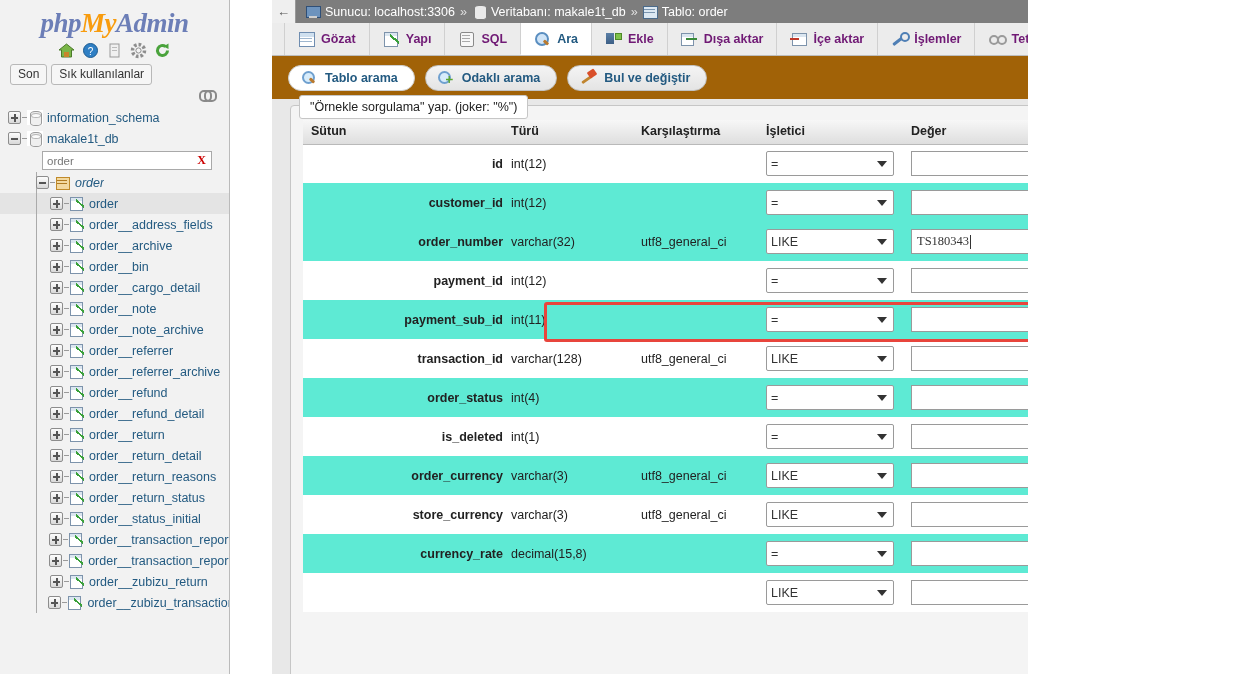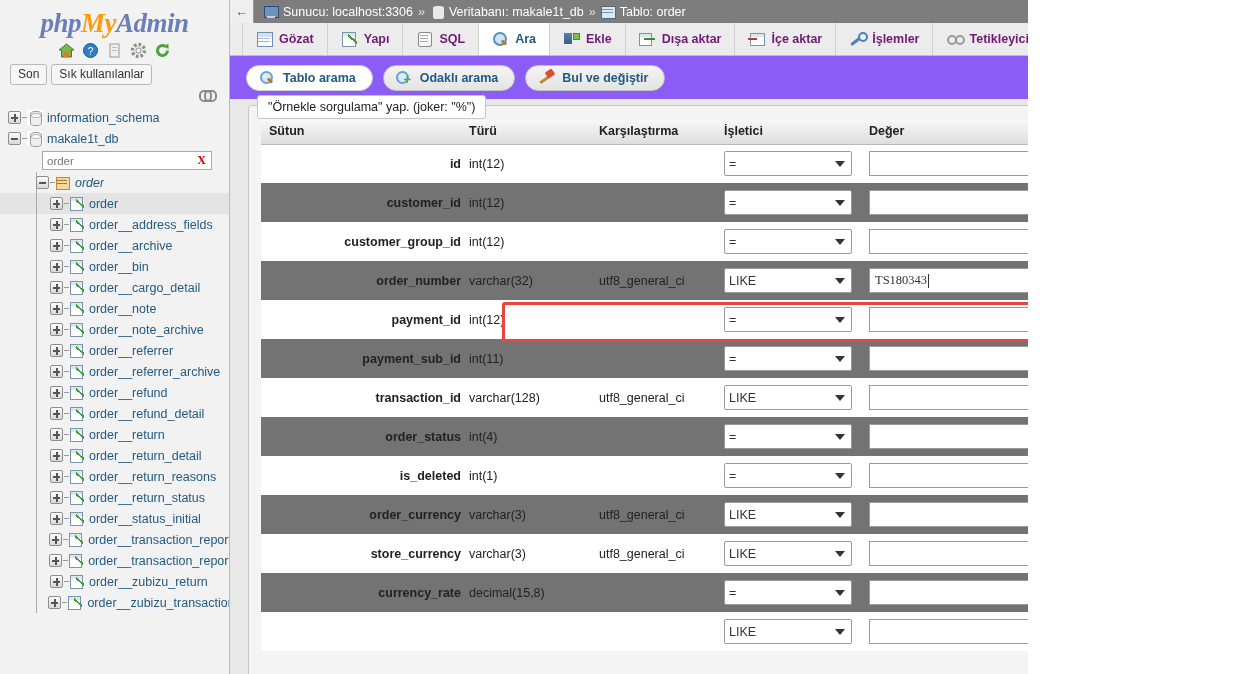--- a/index.html
+++ b/index.html
@@ -4,21 +4,21 @@
 <style>
   * { box-sizing: border-box; }
   html, body {
     margin: 0; padding: 0;
     width: 1237px; height: 674px;
     overflow: hidden;
     font-family: "Liberation Sans", sans-serif;
     font-size: 12px;
     background: #fff;
   }
-  #app { position: relative; width: 1028px; height: 674px; display: flex; }
+  #app { position: relative; width: 1028px; height: 674px; display: flex; gap: 42px; }
 
   
   #sidebar {
     width: 230px; height: 674px;
     background: #f2f2f2;
     border-right: 1px solid #bbb;
     position: relative;
     overflow: hidden;
     flex: 0 0 230px;
   }
@@ -251,21 +251,21 @@
 
   .ic-trigger:before { content:""; position:absolute; left:1px; top:4px; width:6px; height:6px;
     border:2px solid #9a9a9a; border-radius:50%; }
   .ic-trigger:after { content:""; position:absolute; left:9px; top:4px; width:6px; height:6px;
     border:2px solid #9a9a9a; border-radius:50%; }
 
   
   #subtabs {
     padding: 9px 0 8px 16px;
     display: flex; gap: 10px;
-    background: #8b5cf6;
+    background: #a16207;
   }
   .pill {
     display:flex; align-items:center;
     border: 1px solid #c2c2c2;
     border-radius: 13px;
     background: linear-gradient(#f4f4f4,#e4e4e4);
     padding: 4px 16px 5px 12px;
     font-size: 12.5px; font-weight: bold;
     color: #235a81;
     white-space: nowrap;
@@ -327,21 +327,21 @@
     height: 24px;
   }
   table.search-tbl td {
     padding: 0 0 0 8px;
     height: 39px;
     font-size: 12.5px;
     vertical-align: middle;
     color: #222;
   }
   tr.odd td { background: #ffffff; }
-  tr.even td { background: #737373; }
+  tr.even td { background: #5eead4; }
   td.col-name { font-weight: bold; text-align: right; }
   td.col-type, td.col-coll { color: #555; font-weight: normal; }
 
   .sel-op {
     width: 128px; height: 25px;
     border: 1px solid #9a9a9a;
     border-radius: 2px;
     background: #fff;
     font-size: 12.5px;
     color: #333;
@@ -744,36 +744,20 @@
                   <span class="lbl">=</span>
                   <span class="chev"></span>
                 </div>
               </td>
               <td>
                 <div class="inp-val">
                   <span></span>
                 </div>
               </td>
             </tr>
-            <tr class="odd">
-              <td class="col-name">customer_group_id</td>
-              <td class="col-type">int(12)</td>
-              <td class="col-coll"></td>
-              <td>
-                <div class="sel-op">
-                  <span class="lbl">=</span>
-                  <span class="chev"></span>
-                </div>
-              </td>
-              <td>
-                <div class="inp-val">
-                  <span></span>
-                </div>
-              </td>
-            </tr>
             <tr class="even">
               <td class="col-name">order_number</td>
               <td class="col-type">varchar(32)</td>
               <td class="col-coll">utf8_general_ci</td>
               <td>
                 <div class="sel-op">
                   <span class="lbl">LIKE</span>
                   <span class="chev"></span>
                 </div>
               </td>

